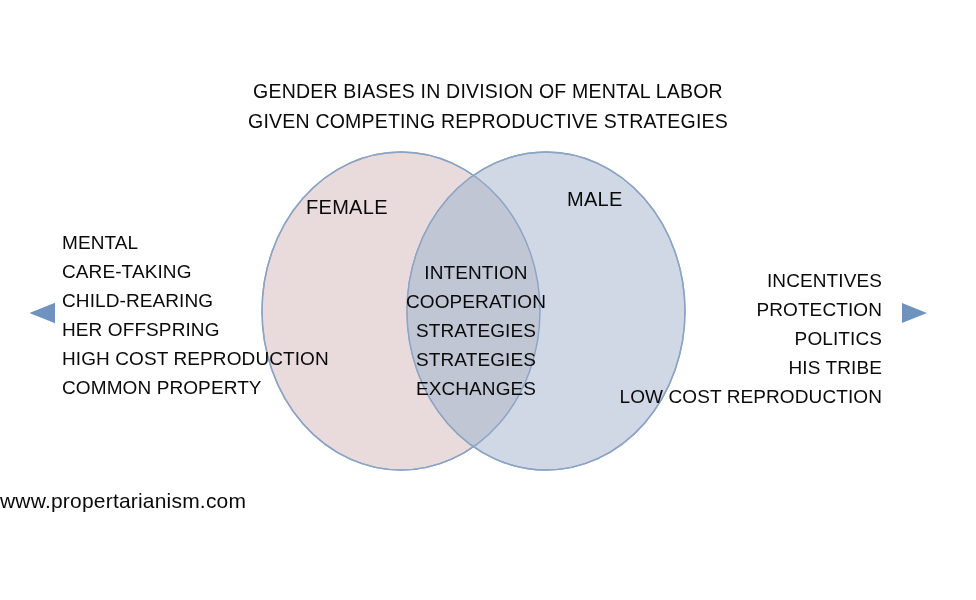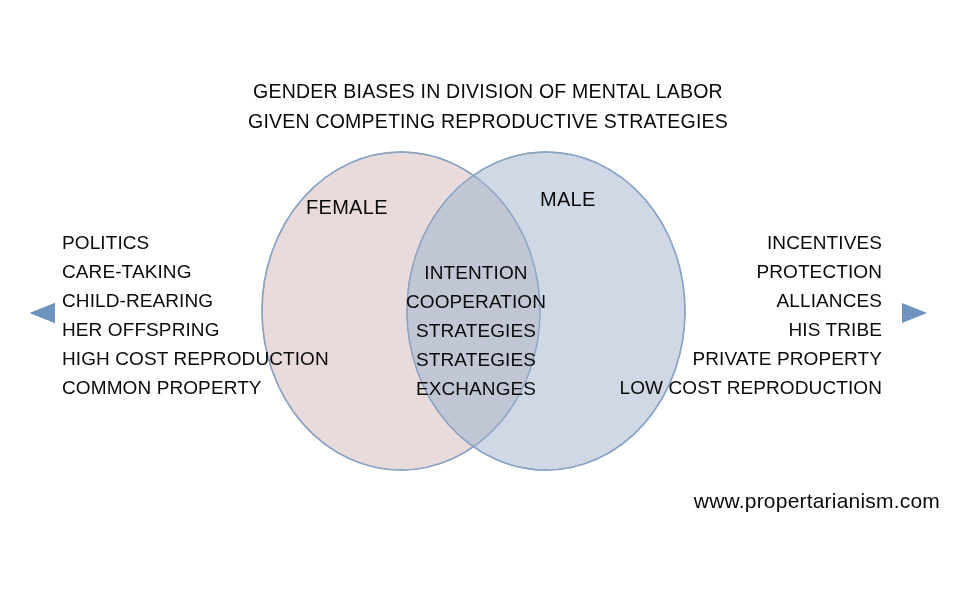--- a/index.html
+++ b/index.html
@@ -57,56 +57,57 @@
 
   
   .circle-label {
     position: absolute;
     font-size: 20px;
     letter-spacing: 0.3px;
     color: #0a0a0a;
     white-space: nowrap;
   }
   #label-female { left: 306px; top: 196px; }
-  #label-male   { left: 540px; top: 188px; }
+  #label-male   { left: 567px; top: 188px; }
 
   
   .term-col {
     position: absolute;
     top: 228px;
   }
   .term {
     font-size: 19px;
     line-height: 29px;
     letter-spacing: 0.1px;
     color: #0a0a0a;
     white-space: nowrap;
   }
   #col-left {
     left: 62px;
     text-align: left;
   }
   #col-right {
     right: 94px;
     text-align: right;
+    margin-top: 38px;
   }
   #col-center {
     left: 383px;
     width: 186px;
     text-align: center;
     margin-top: 30px;
   }
 
   
   .footer-url {
     position: absolute;
     left: 0;
     top: 489px;
     width: 940px;
-    text-align: right;
+    text-align: left;
     font-size: 21px;
     letter-spacing: 0.2px;
     color: #0a0a0a;
   }
 </style>
 </head>
 <body>
 
 <div id="canvas">
 
@@ -150,40 +151,39 @@
         </linearGradient>
       </defs>
       <line id="axis-line" x1="34" y1="313" x2="924" y2="313" stroke="url(#axis-grad)" stroke-width="3" marker-start="url(#arrow-left)" marker-end="url(#arrow-right)"></line>
     </svg>
   </div>
 
   <div class="circle-label" id="label-female">FEMALE</div>
   <div class="circle-label" id="label-male">MALE</div>
 
   <div class="term-col" id="col-left">
-    <div class="term">POLITICS</div>
+    <div class="term">MENTAL</div>
     <div class="term">CARE-TAKING</div>
     <div class="term">CHILD-REARING</div>
     <div class="term">HER OFFSPRING</div>
     <div class="term">HIGH COST REPRODUCTION</div>
     <div class="term">COMMON PROPERTY</div>
   </div>
 
   <div class="term-col" id="col-center">
     <div class="term">INTENTION</div>
     <div class="term">COOPERATION</div>
     <div class="term">STRATEGIES</div>
     <div class="term">STRATEGIES</div>
     <div class="term">EXCHANGES</div>
   </div>
 
   <div class="term-col" id="col-right">
     <div class="term">INCENTIVES</div>
     <div class="term">PROTECTION</div>
-    <div class="term">ALLIANCES</div>
+    <div class="term">POLITICS</div>
     <div class="term">HIS TRIBE</div>
-    <div class="term">PRIVATE PROPERTY</div>
     <div class="term">LOW COST REPRODUCTION</div>
   </div>
 
   <div class="footer-url">www.propertarianism.com</div>
 
 </div>
 
 </body></html>

